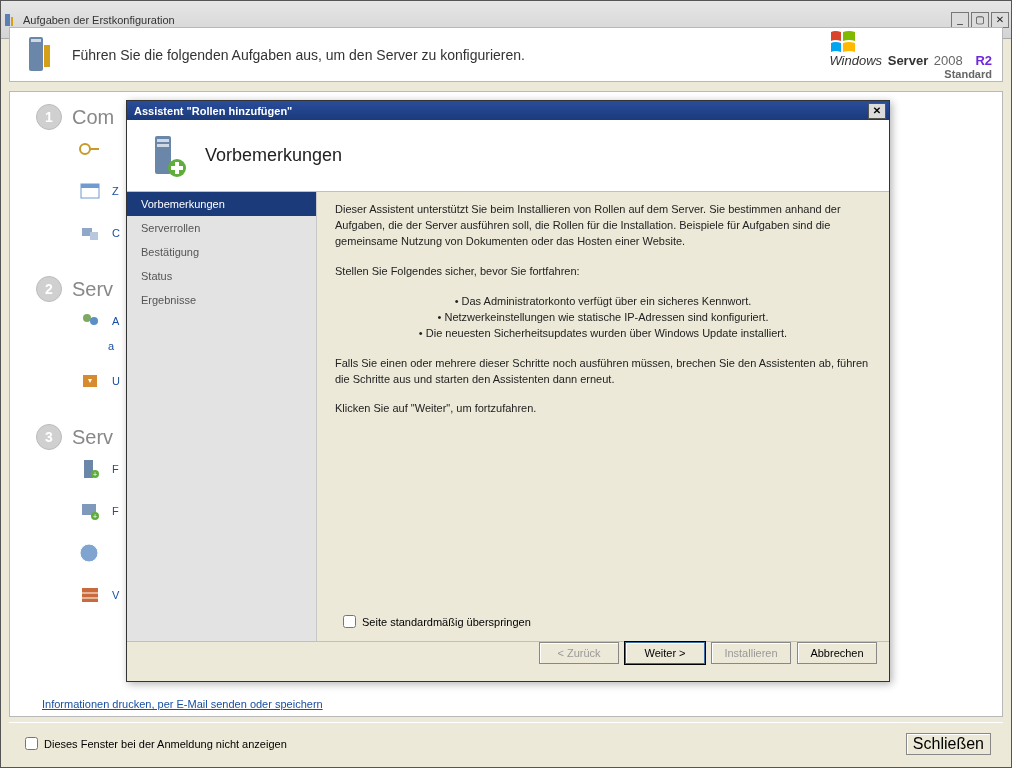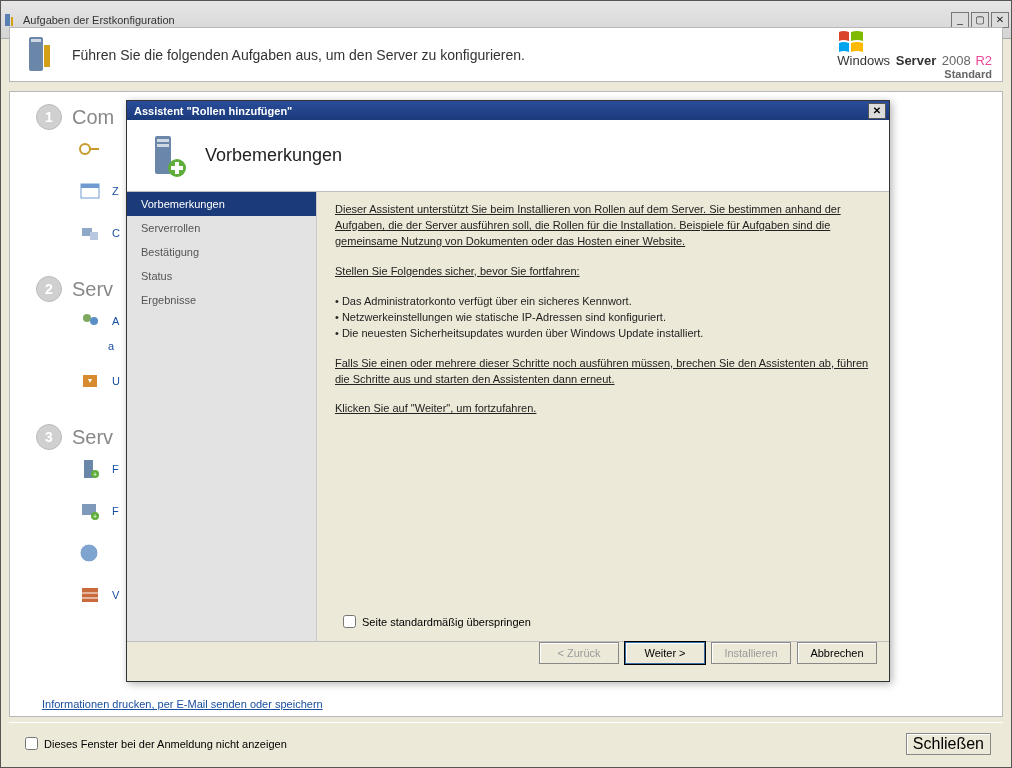--- a/index.html
+++ b/index.html
@@ -81,24 +81,24 @@
   }
   .brand .winlogo {
     width: 28px; height:26px;
     margin-bottom:-2px;
   }
   .brand .brand-line1 {
     font-size:13px;
     color:#333;
     white-space:nowrap;
   }
-  .brand .brand-line1 .a1{font-weight:normal;}
+  .brand .brand-line1 .a1{font-weight:normal;font-style:italic;}
   .brand .brand-line1 .a2{font-weight:bold;margin-left:2px;}
   .brand .brand-line1 .a3{font-weight:normal;color:#666;margin-left:2px;}
-  .brand .brand-line1 .a4{color:#ec4899;font-weight:normal;margin-left:1px;}
+  .brand .brand-line1 .a4{color:#6d28d9;font-weight:bold;margin-left:9px;}
   .brand .brand-line2 {
     font-size:11px;color:#666;align-self:flex-end;font-weight:bold;
   }
 
   .bg-body {
     position:absolute;
     left:8px; right:8px; top:90px; bottom:50px;
     background:#fff;
     border:1px solid #b8b8b8;
     box-sizing:border-box;
@@ -198,22 +198,22 @@
   .wiz-main{
     flex:1;
     background:#ece9d8;
     padding:10px 18px 10px 18px;
     box-sizing:border-box;
     display:flex;flex-direction:column;
   }
   .wiz-main .content{
     flex:1;font-size:11px;color:#222;line-height:1.45;
   }
-  .wiz-main .content p{margin:0 0 14px 0;text-decoration:underline;}
-  .wiz-main .content ul{margin:0 0 14px 0;padding:0;list-style:none;}
+  .wiz-main .content p{margin:0 0 14px 0;}
+  .wiz-main .content ul{margin:0 0 14px 0;padding:0;list-style:none;text-align:center;}
   .wiz-main .content ul li::before{content:"• ";}
   .wiz-main .skip{
     display:flex;align-items:center;font-size:11px;margin-top:4px;
     padding-left:4px;
   }
   .wiz-main .skip input{margin-right:6px;}
 
   .wiz-footer{
     position:absolute;left:0;right:0;bottom:0;height:40px;
     border-top:1px solid #c0c0c0;

